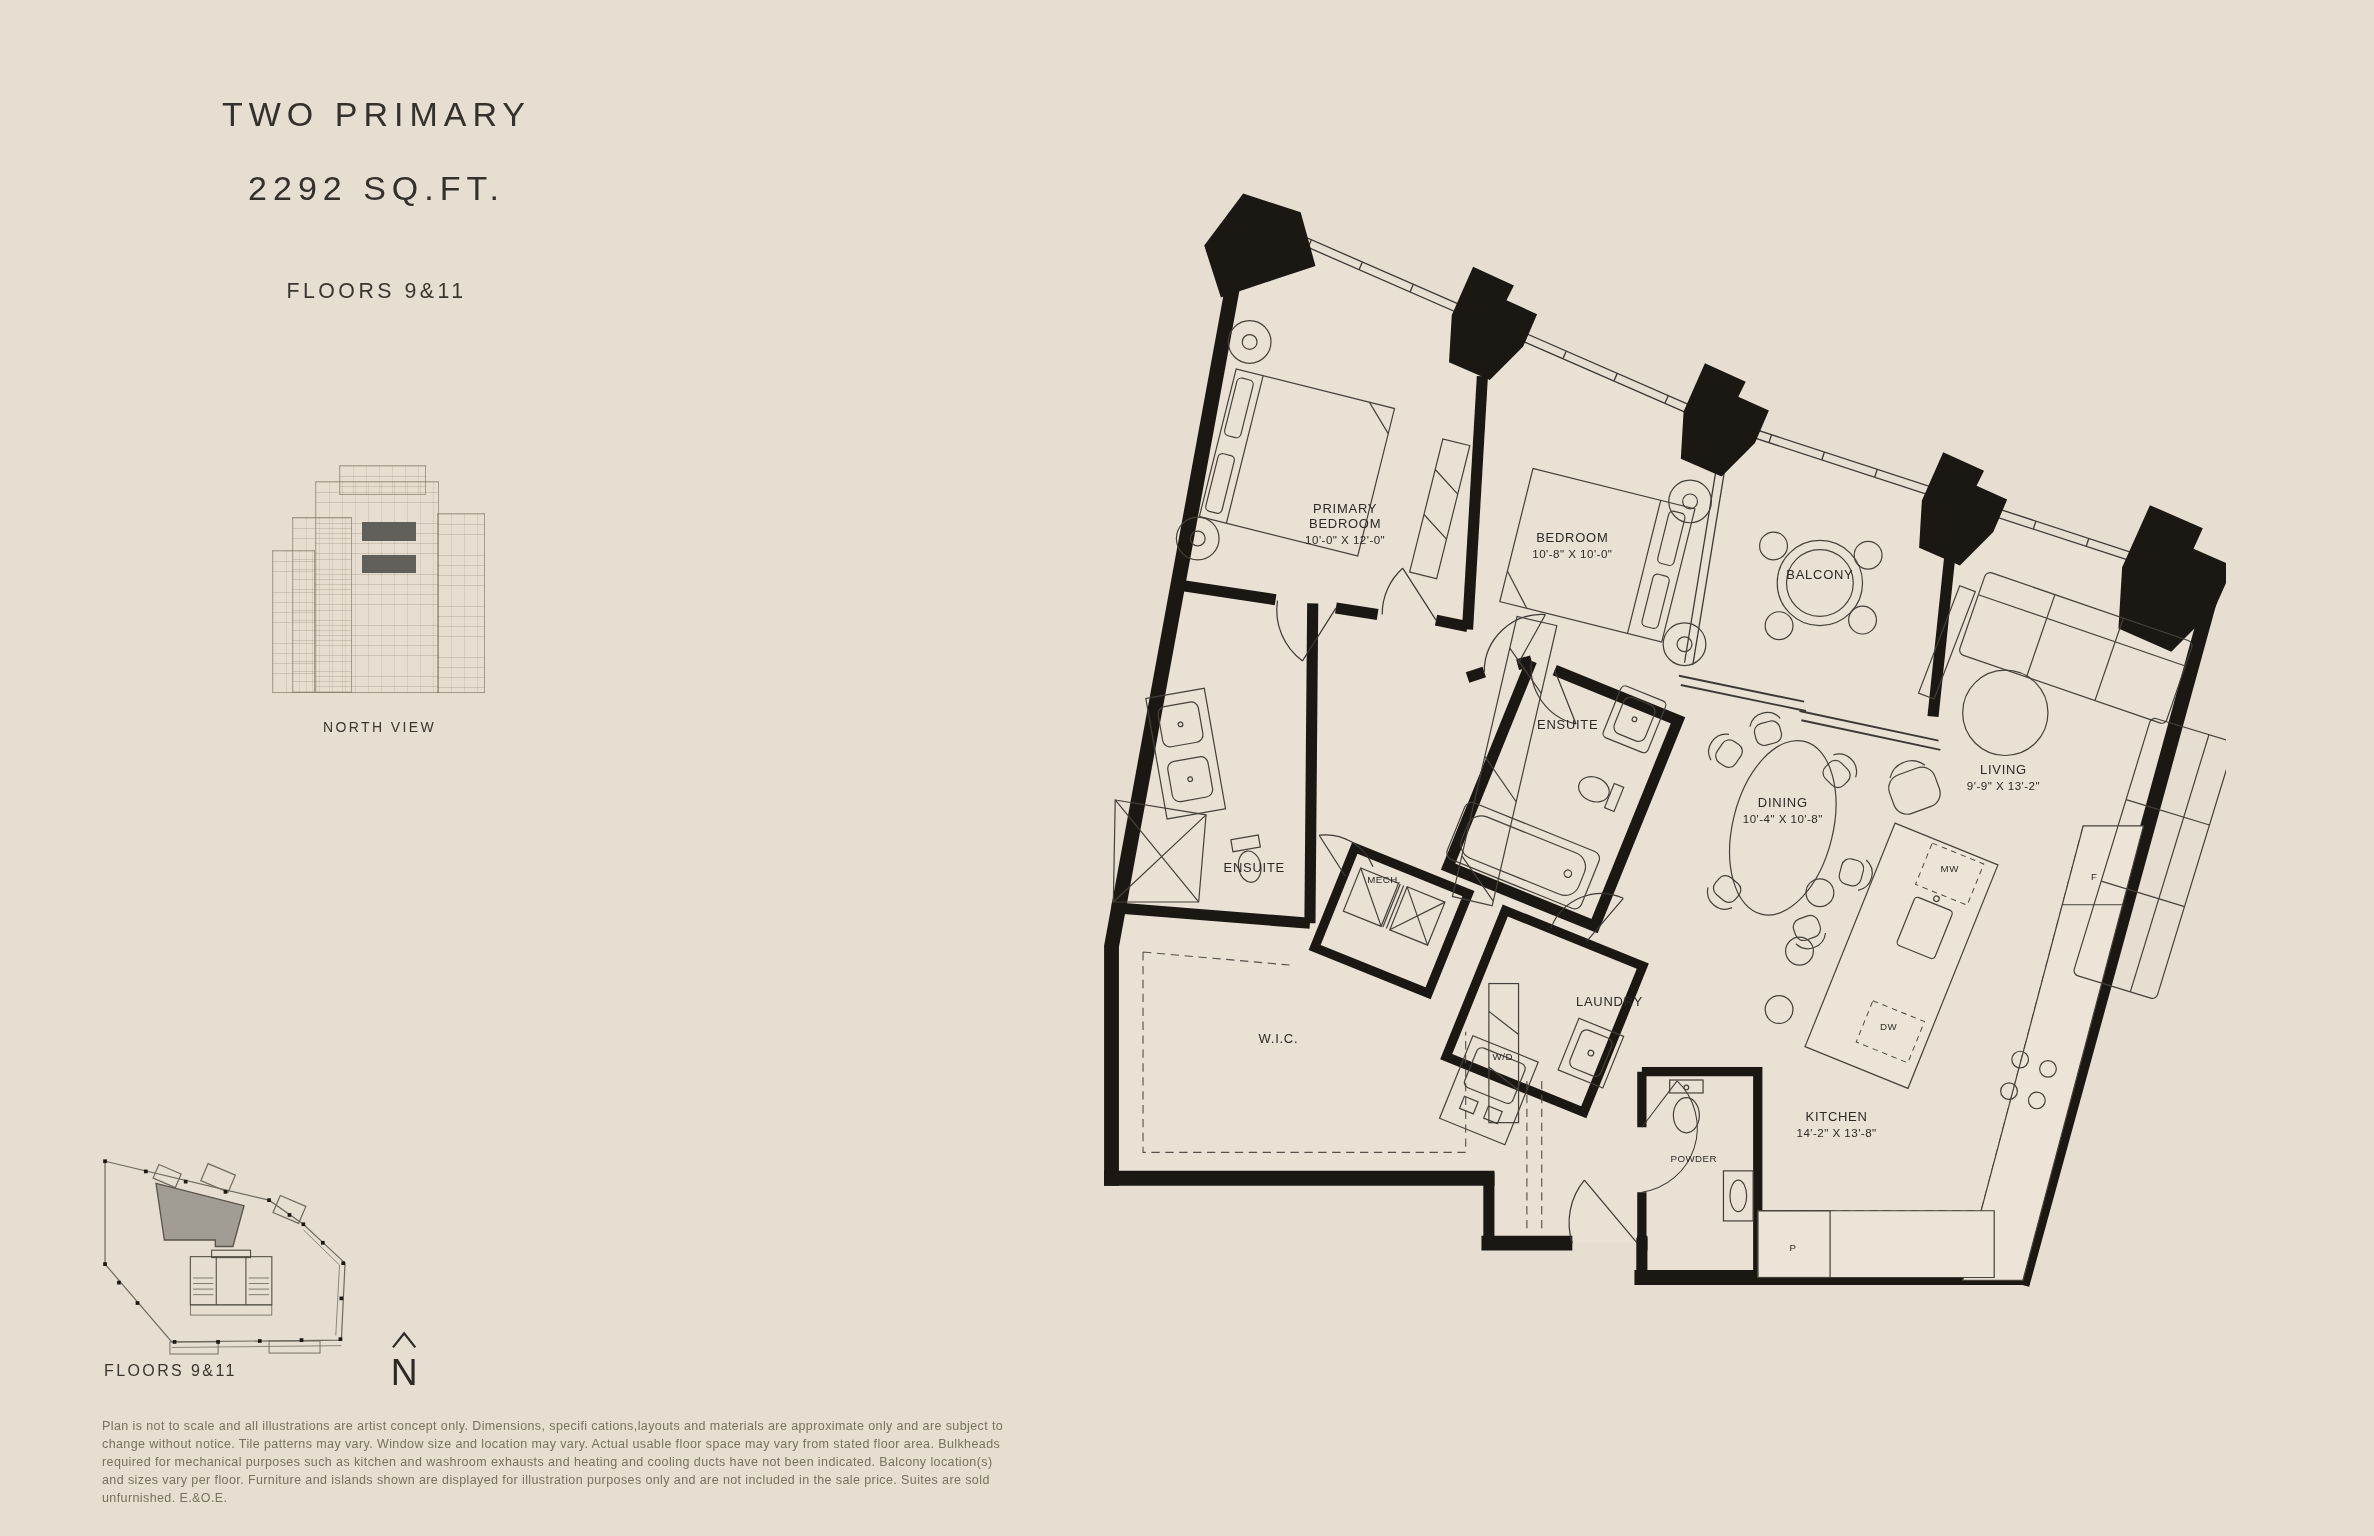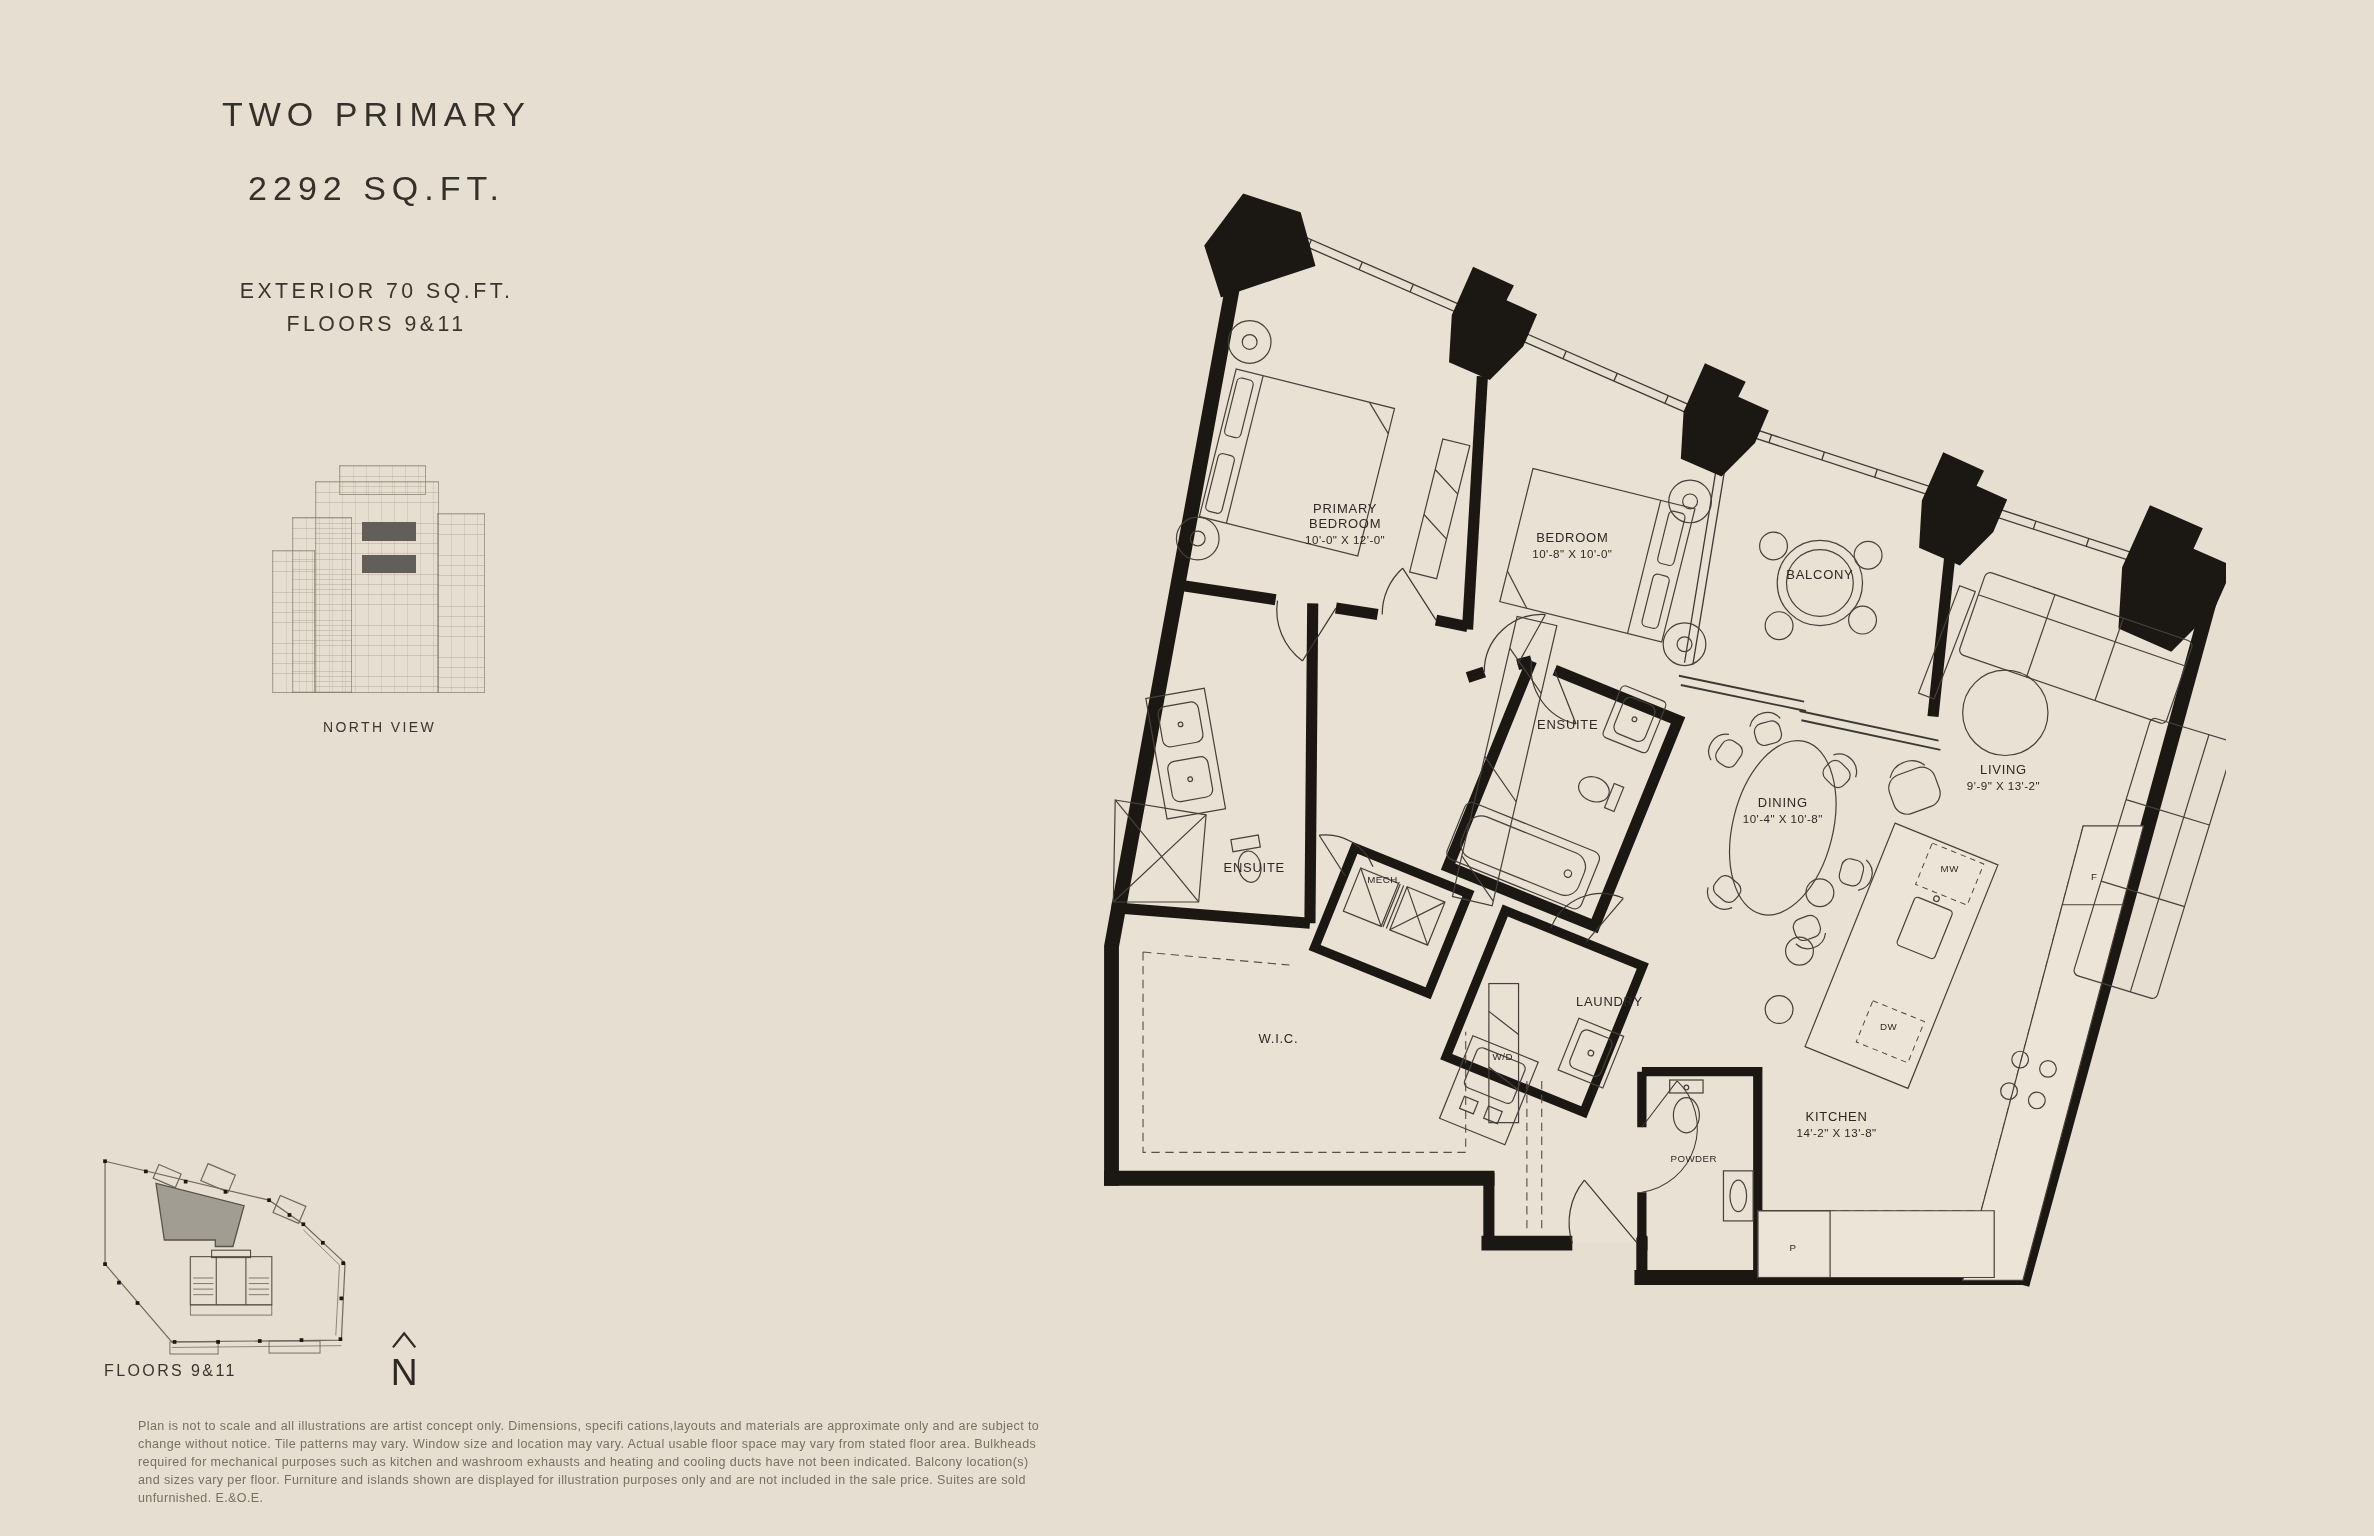--- a/index.html
+++ b/index.html
@@ -12,33 +12,32 @@
   
   #elevation{left:272px;top:461px;width:215px;height:230px;}
   .ele-block{position:absolute;border:0.9px solid rgba(128,119,100,.55);
      background:
        repeating-linear-gradient(180deg, rgba(140,130,110,.28) 0 0.9px, transparent 0.9px 10.2px),
        repeating-linear-gradient(90deg, rgba(140,130,110,.18) 0 0.9px, transparent 0.9px 13px);}
   .ele-bar{position:absolute;background:#615f5a;}
   #elevation-caption{left:272px;top:703px;width:215px;font-size:14px;letter-spacing:2.4px;color:#3a362f;margin-top:16px;}
   
   #keyplan-caption{left:104px;top:1362px;font-size:16px;letter-spacing:2.4px;color:#3a362f;}
-  #disclaimer{left:102px;top:1417px;width:992px;font-size:12.5px;line-height:18px;letter-spacing:0.4px;color:#77715f;white-space:pre-line;margin-left:36px;}
+  #disclaimer{left:102px;top:1417px;width:992px;font-size:12.5px;line-height:18px;letter-spacing:0.4px;color:#77715f;white-space:pre-line;}
   svg text{font-family:"Liberation Sans",sans-serif;fill:#2c2925;}
   .rm{font-size:14px;letter-spacing:.8px;}
   .dm{font-size:12.5px;letter-spacing:.5px;}
   .sm{font-size:10.5px;letter-spacing:.5px;}
 </style>
 </head>
 <body>
 
 <div class="abs center" id="title">TWO PRIMARY</div>
 <div class="abs center" id="subtitle">2292 SQ.FT.</div>
 <div class="abs center" id="stats">
-  <div>EXTERIOR 70 SQ.FT.</div>
   <div>FLOORS 9&amp;11</div>
 </div>
 
 <div class="abs" id="elevation">
   <div class="ele-block" style="left:0;top:89px;width:41px;height:141px"></div>
   <div class="ele-block" style="left:20.4px;top:56px;width:58px;height:174px"></div>
   <div class="ele-block" style="left:43px;top:20.4px;width:122px;height:210px"></div>
   <div class="ele-block" style="left:165px;top:52px;width:46px;height:178px"></div>
   <div class="ele-block" style="left:67px;top:3.7px;width:85px;height:28px"></div>
   <div class="ele-bar" style="left:90px;top:61px;width:54px;height:18.6px"></div>

